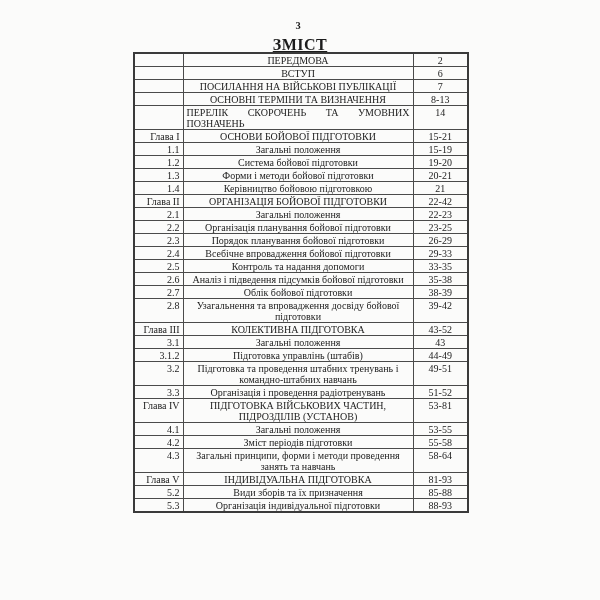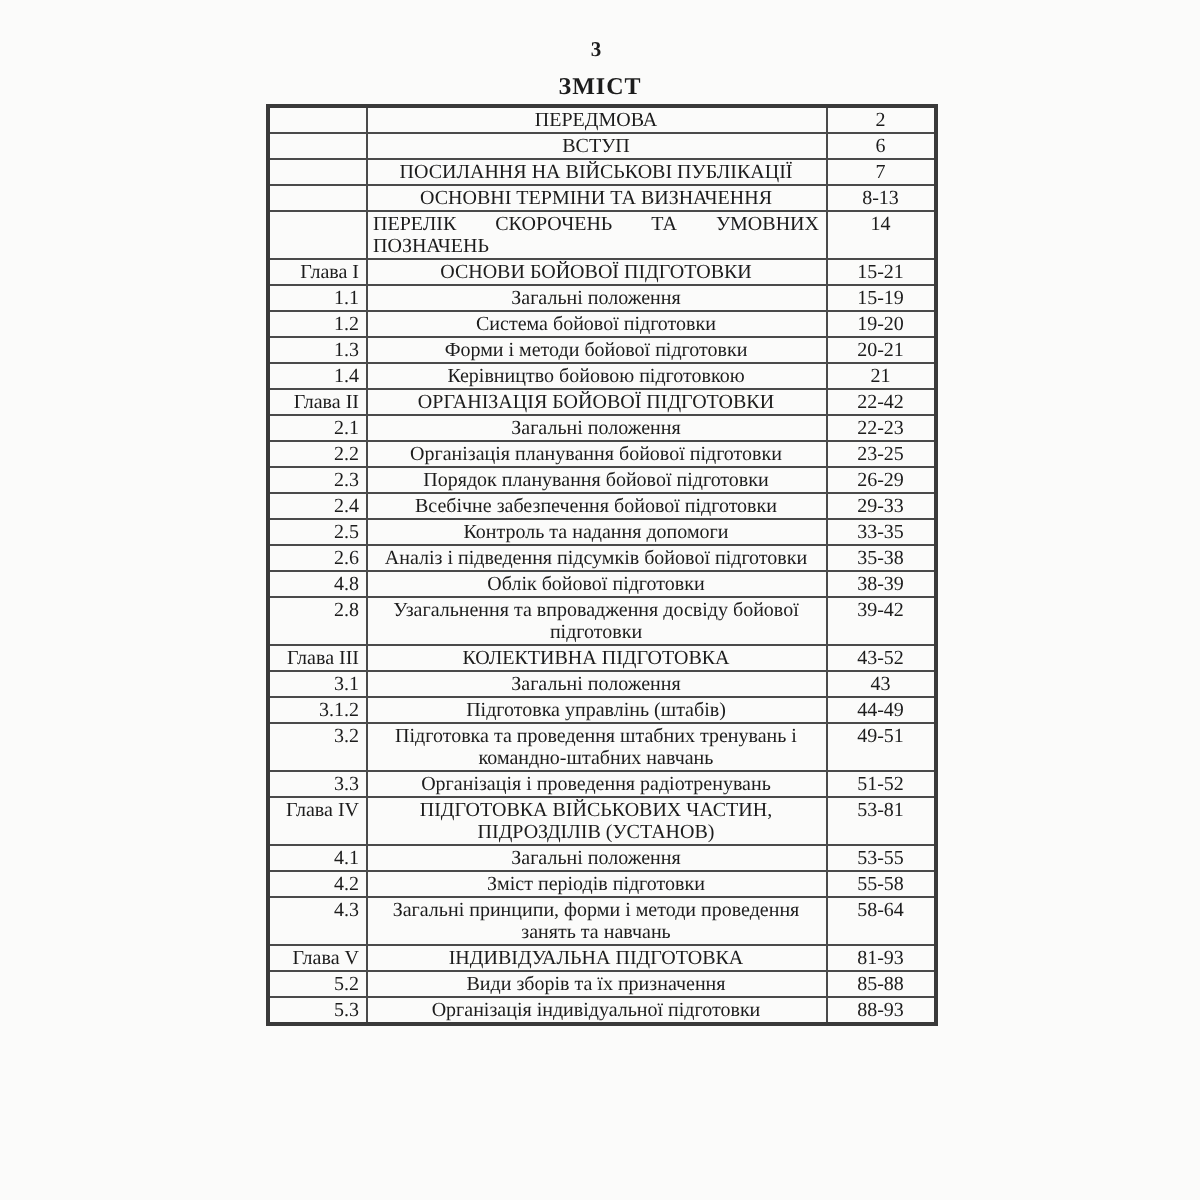--- a/index.html
+++ b/index.html
@@ -23,23 +23,24 @@
     text-align: center;
     font-size: 10.5px;
     font-weight: bold;
   }
   .toc-heading {
     position: absolute;
     top: 36px;
     left: 133px;
     width: 334px;
     text-align: center;
-    font-size: 12px;
+    font-size: 16px;
     font-weight: bold;
     letter-spacing: 0.5px;
+    text-decoration: underline;
   }
   table.toc {
     position: absolute;
     top: 52px;
     left: 133px;
     width: 334px;
     border-collapse: collapse;
     table-layout: fixed;
     border: 2px solid #3a3a3a;
   }
@@ -152,38 +153,38 @@
   </tr>
 
   <tr>
     <td class="num">2.3</td>
     <td class="title">Порядок планування бойової підготовки</td>
     <td class="pages">26-29</td>
   </tr>
 
   <tr>
     <td class="num">2.4</td>
-    <td class="title">Всебічне забезпечення бойової підготовки</td>
+    <td class="title">Всебічне впровадження бойової підготовки</td>
     <td class="pages">29-33</td>
   </tr>
 
   <tr>
     <td class="num">2.5</td>
     <td class="title">Контроль та надання допомоги</td>
     <td class="pages">33-35</td>
   </tr>
 
   <tr>
     <td class="num">2.6</td>
     <td class="title">Аналіз і підведення підсумків бойової підготовки</td>
     <td class="pages">35-38</td>
   </tr>
 
   <tr>
-    <td class="num">4.8</td>
+    <td class="num">2.7</td>
     <td class="title">Облік бойової підготовки</td>
     <td class="pages">38-39</td>
   </tr>
 
   <tr>
     <td class="num">2.8</td>
     <td class="title">Узагальнення та впровадження досвіду бойової підготовки</td>
     <td class="pages">39-42</td>
   </tr>
 

